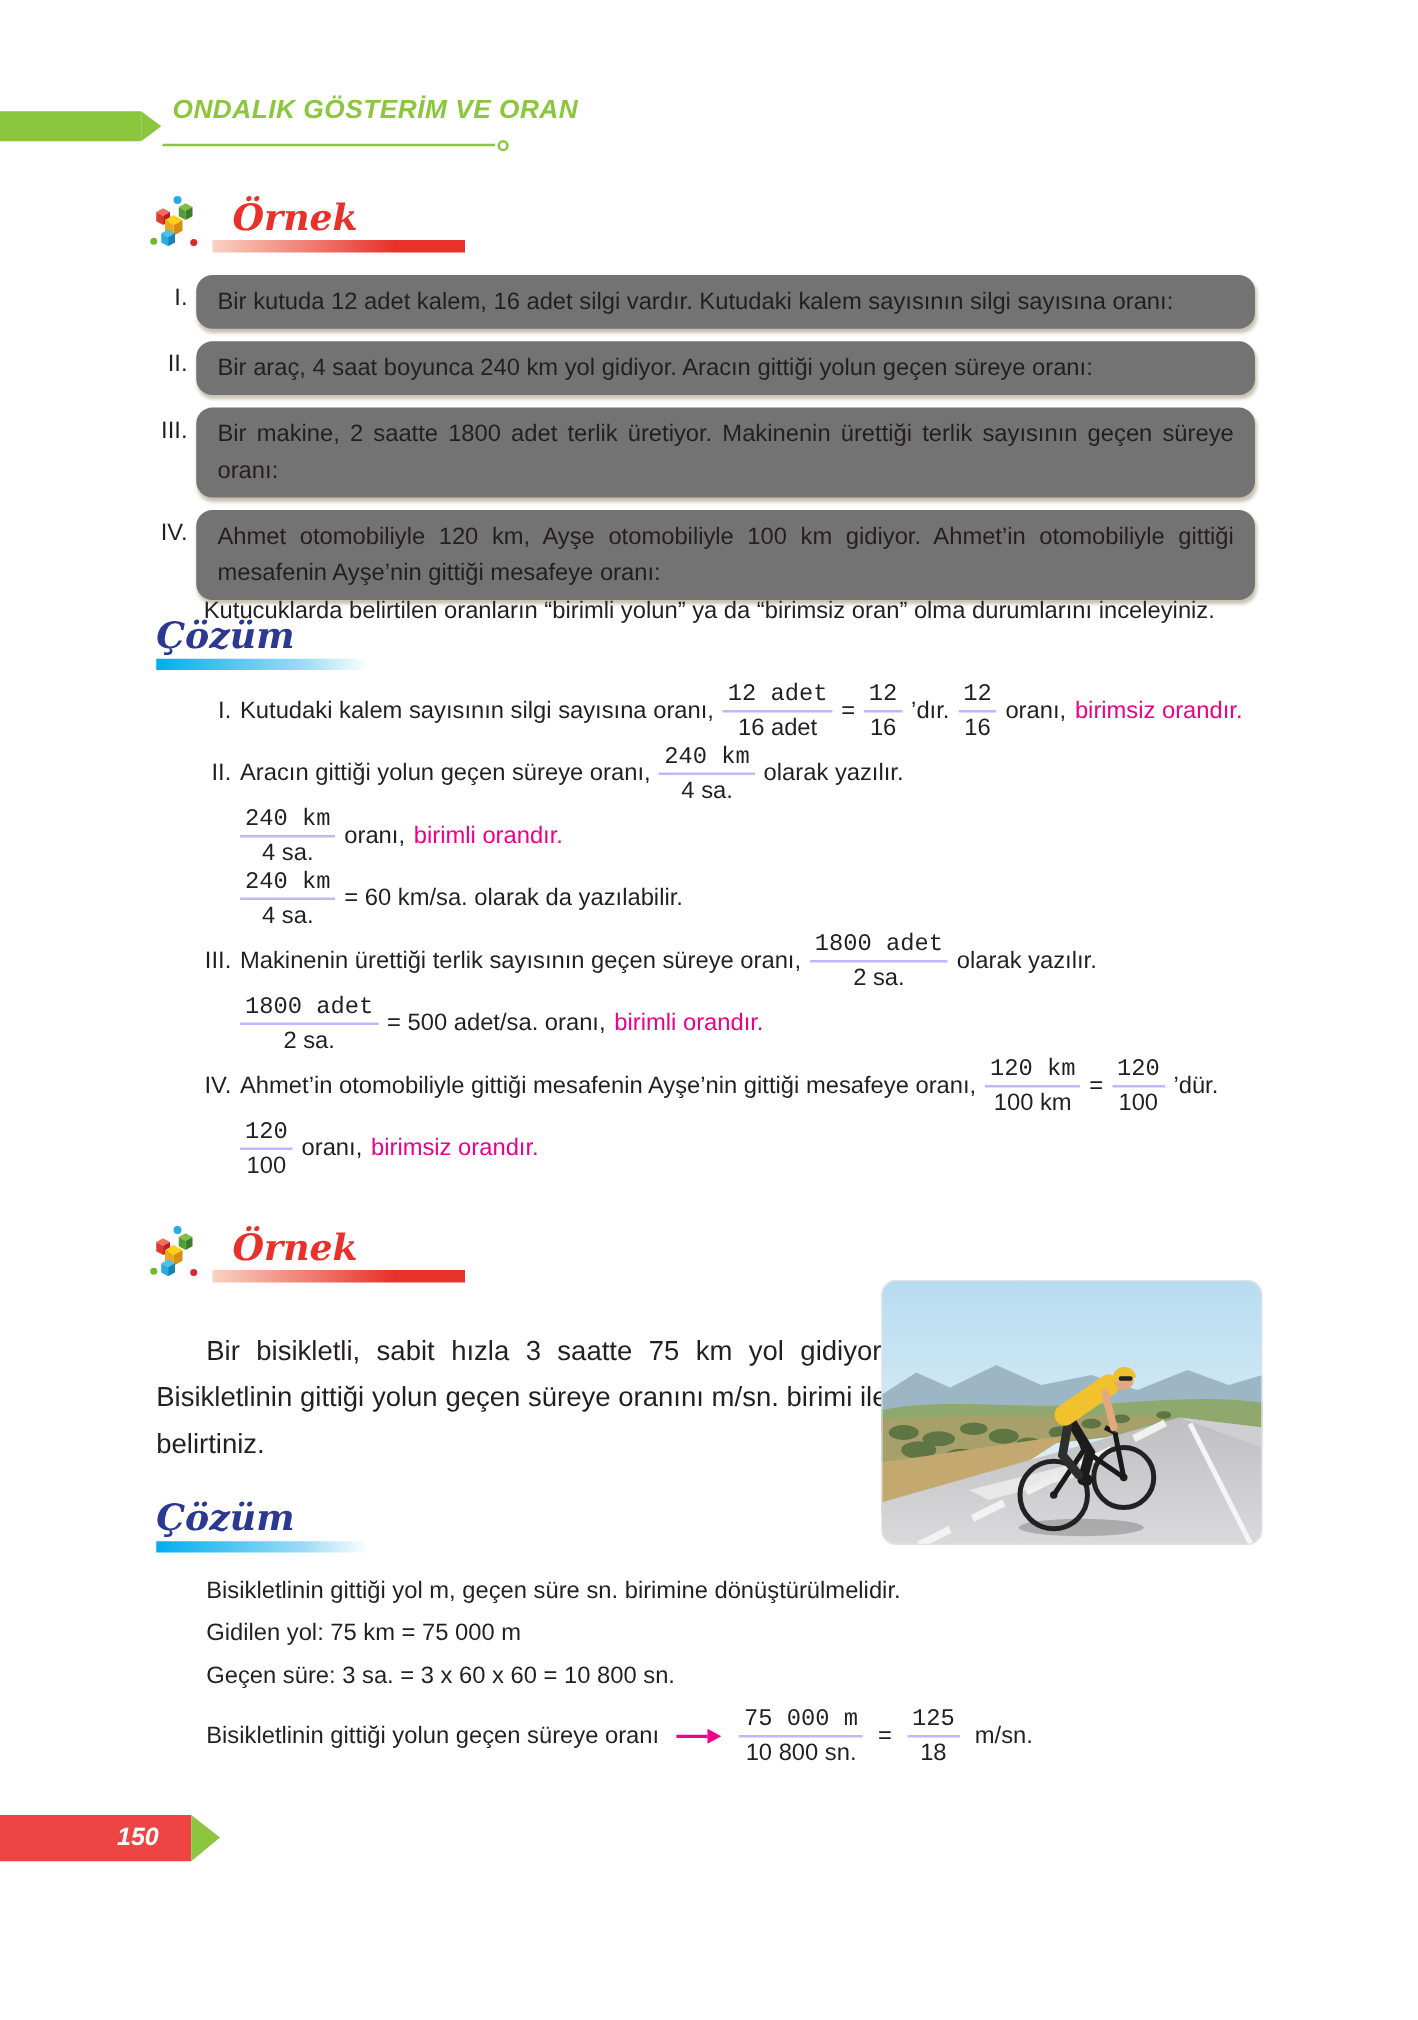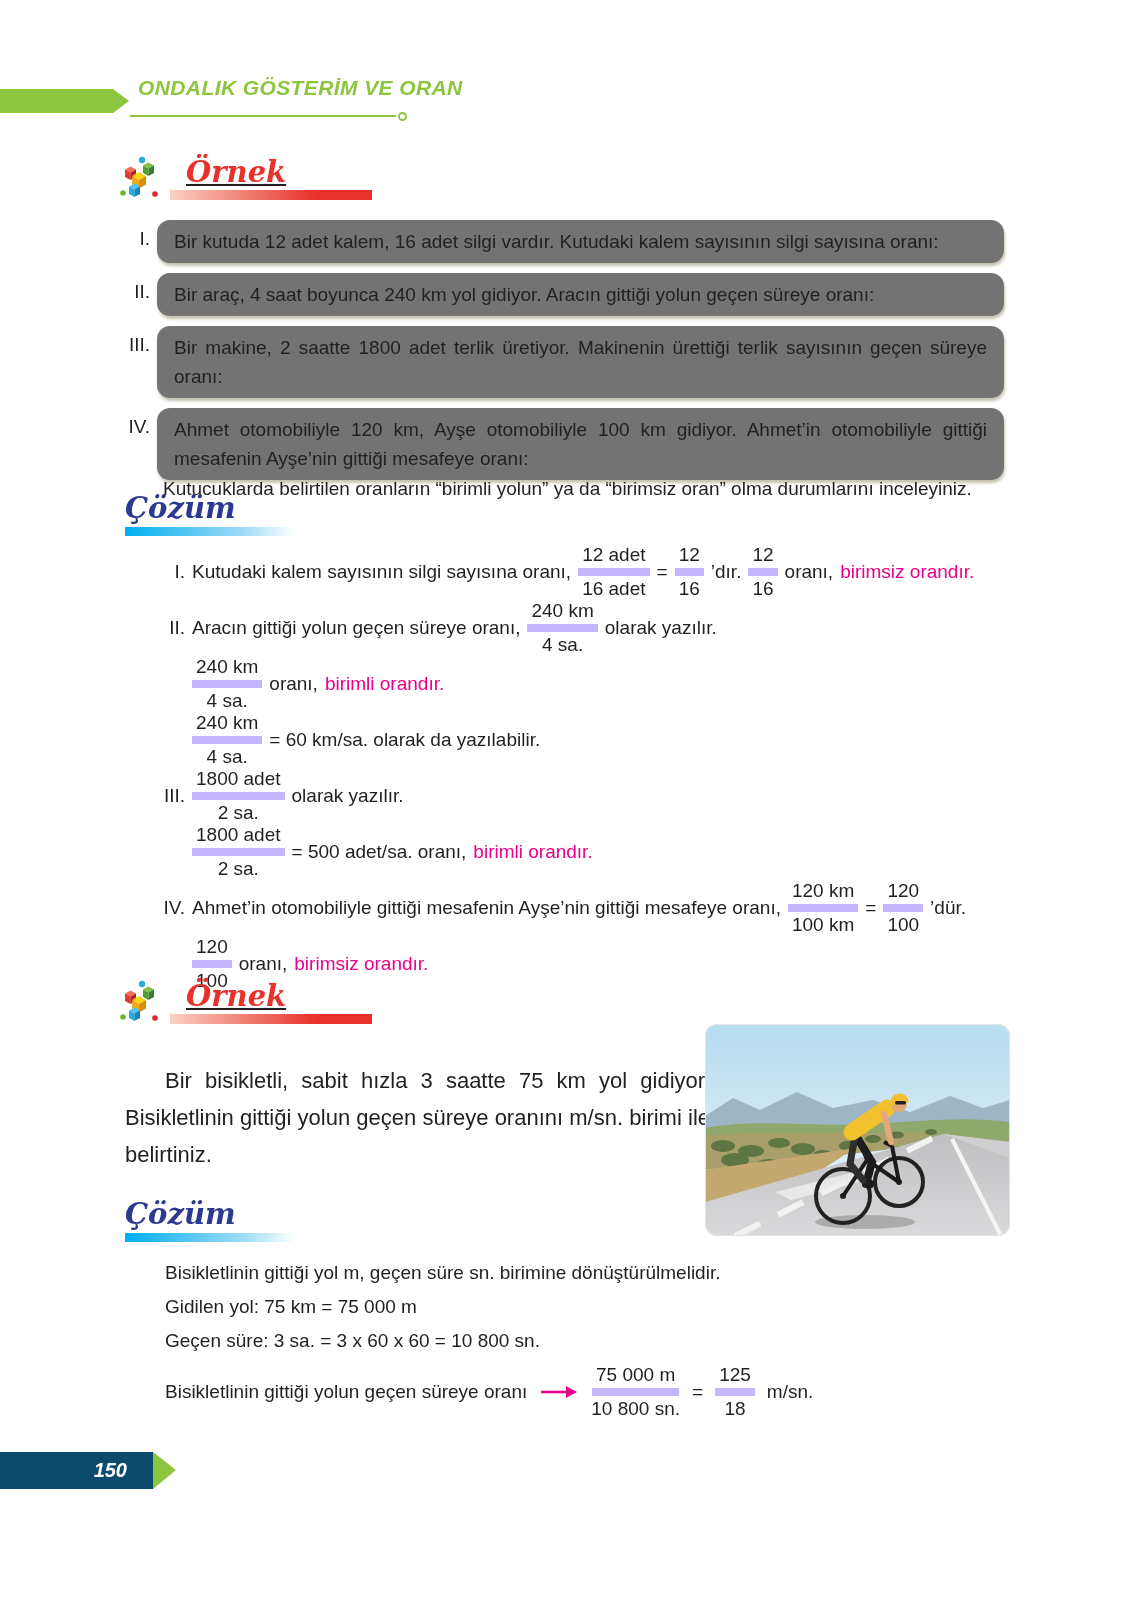--- a/index.html
+++ b/index.html
@@ -12,21 +12,21 @@
   .chapter-banner{position:absolute;left:0;top:89px;width:113px;height:24px;background:#8cc63e;}
   .chapter-banner::after{content:"";position:absolute;left:113px;top:0;
     border-top:12px solid transparent;border-bottom:12px solid transparent;border-left:16px solid #8cc63e;}
   .chapter-title{position:absolute;left:138px;top:76px;font-size:21px;font-weight:bold;font-style:italic;
     color:#8cc63e;letter-spacing:.4px;white-space:nowrap;}
   .chapter-rule{position:absolute;left:130px;top:115px;width:266px;height:2px;background:#8cc63e;}
   .chapter-rule .dot{position:absolute;right:-11px;top:-3px;width:5px;height:5px;border:2px solid #8cc63e;
     border-radius:50%;background:#fff;}
 
   
-  .example-heading{position:absolute;left:118px;display:flex;align-items:flex-start;text-decoration:underline;}
+  .example-heading{position:absolute;left:118px;display:flex;align-items:flex-end;}
   #ornek1{top:156px;} #ornek2{top:980px;}
   .cubes{width:46px;height:46px;margin-right:6px;flex-shrink:0;}
   .ornek-block{display:flex;flex-direction:column;}
   .ornek-text{font-family:"DejaVu Serif",serif;font-style:italic;font-weight:bold;font-size:29px;
     color:#e8312a;padding-left:16px;line-height:32px;}
   .ornek-bar{width:202px;height:10px;margin-top:2px;background:linear-gradient(to right,#f9d2c2,#e8312a 72%);}
 
   .cozum{position:absolute;left:125px;}
   #cozum1{top:492px;} #cozum2{top:1198px;}
   .cozum-text{font-family:"DejaVu Serif",serif;font-style:italic;font-weight:bold;font-size:29px;
@@ -44,37 +44,37 @@
 
   .instruction{position:absolute;left:163px;top:459px;font-size:19px;white-space:nowrap;}
 
   
   .solutions{position:absolute;left:125px;top:544px;width:980px;}
   .sol-line{display:flex;align-items:center;min-height:50px;font-size:19px;column-gap:7px;}
   .sol-line .numeral{width:60px;text-align:right;flex-shrink:0;}
   .sol-line.cont{padding-left:67px;}
   .txt{white-space:nowrap;}
   .frac{display:inline-flex;flex-direction:column;align-items:center;line-height:22px;flex-shrink:0;}
-  .frac .fnum{border-bottom:8px solid #c4b5fd;padding:0 4px 2px;white-space:nowrap;}
+  .frac .fnum{border-bottom:2px solid #c4b5fd;padding:0 4px 2px;white-space:nowrap;font-family:Liberation Mono, monospace;}
   .frac .fden{padding-top:2px;white-space:nowrap;}
   .pink{color:#ec008c;}
 
   
   .ex2-text{position:absolute;left:125px;top:1040px;width:585px;font-size:22px;line-height:37px;
     text-indent:40px;text-align:justify;}
   .photo{position:absolute;left:705px;top:1024px;width:305px;height:212px;}
 
   
   .sol2{position:absolute;left:165px;top:1262px;font-size:19px;}
   .sol2 .line{margin-bottom:12px;white-space:nowrap;}
   .sol2-final{display:flex;align-items:center;column-gap:12px;margin-top:10px;}
   .arrow-icon{flex-shrink:0;margin:0 2px;}
 
   
-  .page-banner{position:absolute;left:0;top:1452px;width:153px;height:37px;background:#0c4a6e;}
+  .page-banner{position:absolute;left:0;top:1452px;width:153px;height:37px;background:#ef4444;}
   .page-banner::after{content:"";position:absolute;left:153px;top:0;
     border-top:18px solid transparent;border-bottom:19px solid transparent;border-left:23px solid #8cc63e;}
   .page-number{position:absolute;right:26px;top:7px;font-size:20px;font-weight:bold;font-style:italic;color:#ffffff;}
 </style>
 </head>
 <body>
 
 <header>
   <div class="chapter-banner"></div>
   <span class="chapter-title">ONDALIK GÖSTERİM VE ORAN</span>
@@ -178,20 +178,21 @@
   <div class="sol-line cont">
     <span class="frac">
       <span class="fnum">240 km</span>
       <span class="fden">4 sa.</span>
     </span>
     <span class="txt">= 60 km/sa. olarak da yazılabilir.</span>
   </div>
 
   <div class="sol-line">
     <span class="numeral">III.</span>
+    <span class="txt">Makinenin ürettiği terlik sayısının geçen süreye oranı,</span>
     <span class="frac">
       <span class="fnum">1800 adet</span>
       <span class="fden">2 sa.</span>
     </span>
     <span class="txt">olarak yazılır.</span>
   </div>
 
   <div class="sol-line cont">
     <span class="frac">
       <span class="fnum">1800 adet</span>

